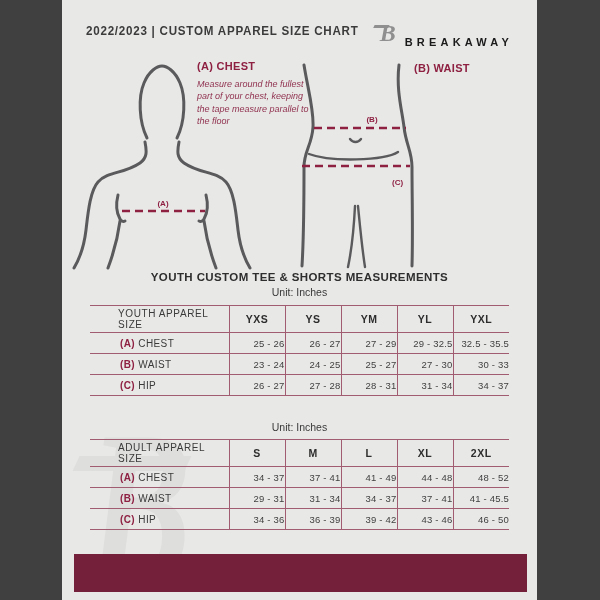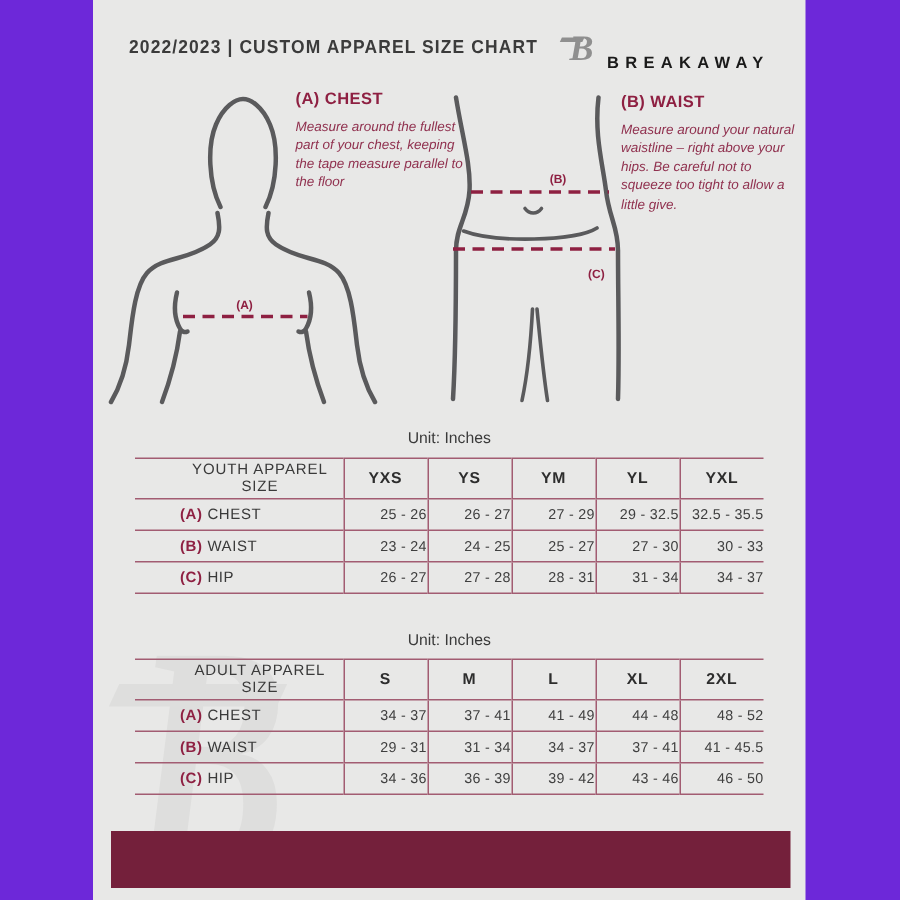--- a/index.html
+++ b/index.html
@@ -1,17 +1,17 @@
 <!DOCTYPE html>
 <html><head>
 <meta charset="utf-8">
 <style>
   html,body { margin:0; padding:0; background:#000; }
   #stage {
-    position:relative; width:600px; height:600px; background:#6d28d9;
+    position:relative; width:600px; height:600px; background:#404040;
     font-family:"Liberation Sans", sans-serif; overflow:hidden;
     -webkit-font-smoothing:antialiased;
   }
   .doc {
     position:absolute; left:62px; top:0; width:475px; height:600px;
     background:#e8e8e7; overflow:hidden;
   }
   
   .hdr-title {
     position:absolute; left:24px; top:24px;
@@ -44,21 +44,21 @@
   table.sizes {
     position:absolute; left:28px; width:419px; border-collapse:collapse; table-layout:fixed; z-index:2;
   }
   #youth-table { top:305px; } #adult-table { top:439px; }
   table.sizes th, table.sizes td { padding:0; }
   table.sizes tr { border-bottom:1.5px solid #a25c72; }
   table.sizes thead tr { border-top:1.5px solid #a25c72; }
   table.sizes th + th, table.sizes td + td { border-left:1.5px solid #a25c72; }
   table.sizes thead th { height:26px; }
   table.sizes tbody td { height:20px; }
-  .col-label-h { text-align:center; padding-left:28px !important; font-weight:400; font-size:10px; letter-spacing:.6px; color:#3a3a3a; }
+  .col-label-h { text-align:left; padding-left:28px !important; font-weight:400; font-size:10px; letter-spacing:.6px; color:#3a3a3a; }
   .size-code { text-align:center; font-weight:700; font-size:10.5px; letter-spacing:.5px; color:#2d2d2d; }
   td.lbl { text-align:left; padding-left:30px !important; font-size:10px; letter-spacing:.4px; color:#3a3a3a; }
   td.lbl .key { font-weight:700; color:#8e2042; }
   td.val { text-align:right; font-size:9.5px; letter-spacing:.2px; color:#3f3f3f; }
   
   .footer-bar { position:absolute; left:12px; top:554px; width:453px; height:38px; background:#74203b; z-index:3; }
 </style>
 </head>
 <body>
 
@@ -108,25 +108,25 @@
         <text x="330" y="130" text-anchor="start">(C)</text>
       </g>
     </svg>
 
     <div class="instr" id="instr-a">
       <div class="instr-head">(A) CHEST</div>
       <div class="instr-body">Measure around the fullest part of your chest, keeping the tape measure parallel to the floor</div>
     </div>
     <div class="instr" id="instr-b">
       <div class="instr-head">(B) WAIST</div>
-      <div class="instr-body">Measure around your natural waistline – right above your hips. Be careful not to squeeze too tight to allow a little give.</div>
     </div>
     <div class="instr" id="instr-c">
     </div>
 
+    <div class="sec-title" id="youth-title">YOUTH CUSTOM TEE &amp; SHORTS MEASUREMENTS</div>
     <div class="sec-unit" id="youth-unit">Unit: Inches</div>
     <table class="sizes" id="youth-table">
       <colgroup>
           <col style="width:139px">
           <col style="width:56px">
           <col style="width:56px">
           <col style="width:56px">
           <col style="width:56px">
           <col style="width:56px">
         </colgroup>

